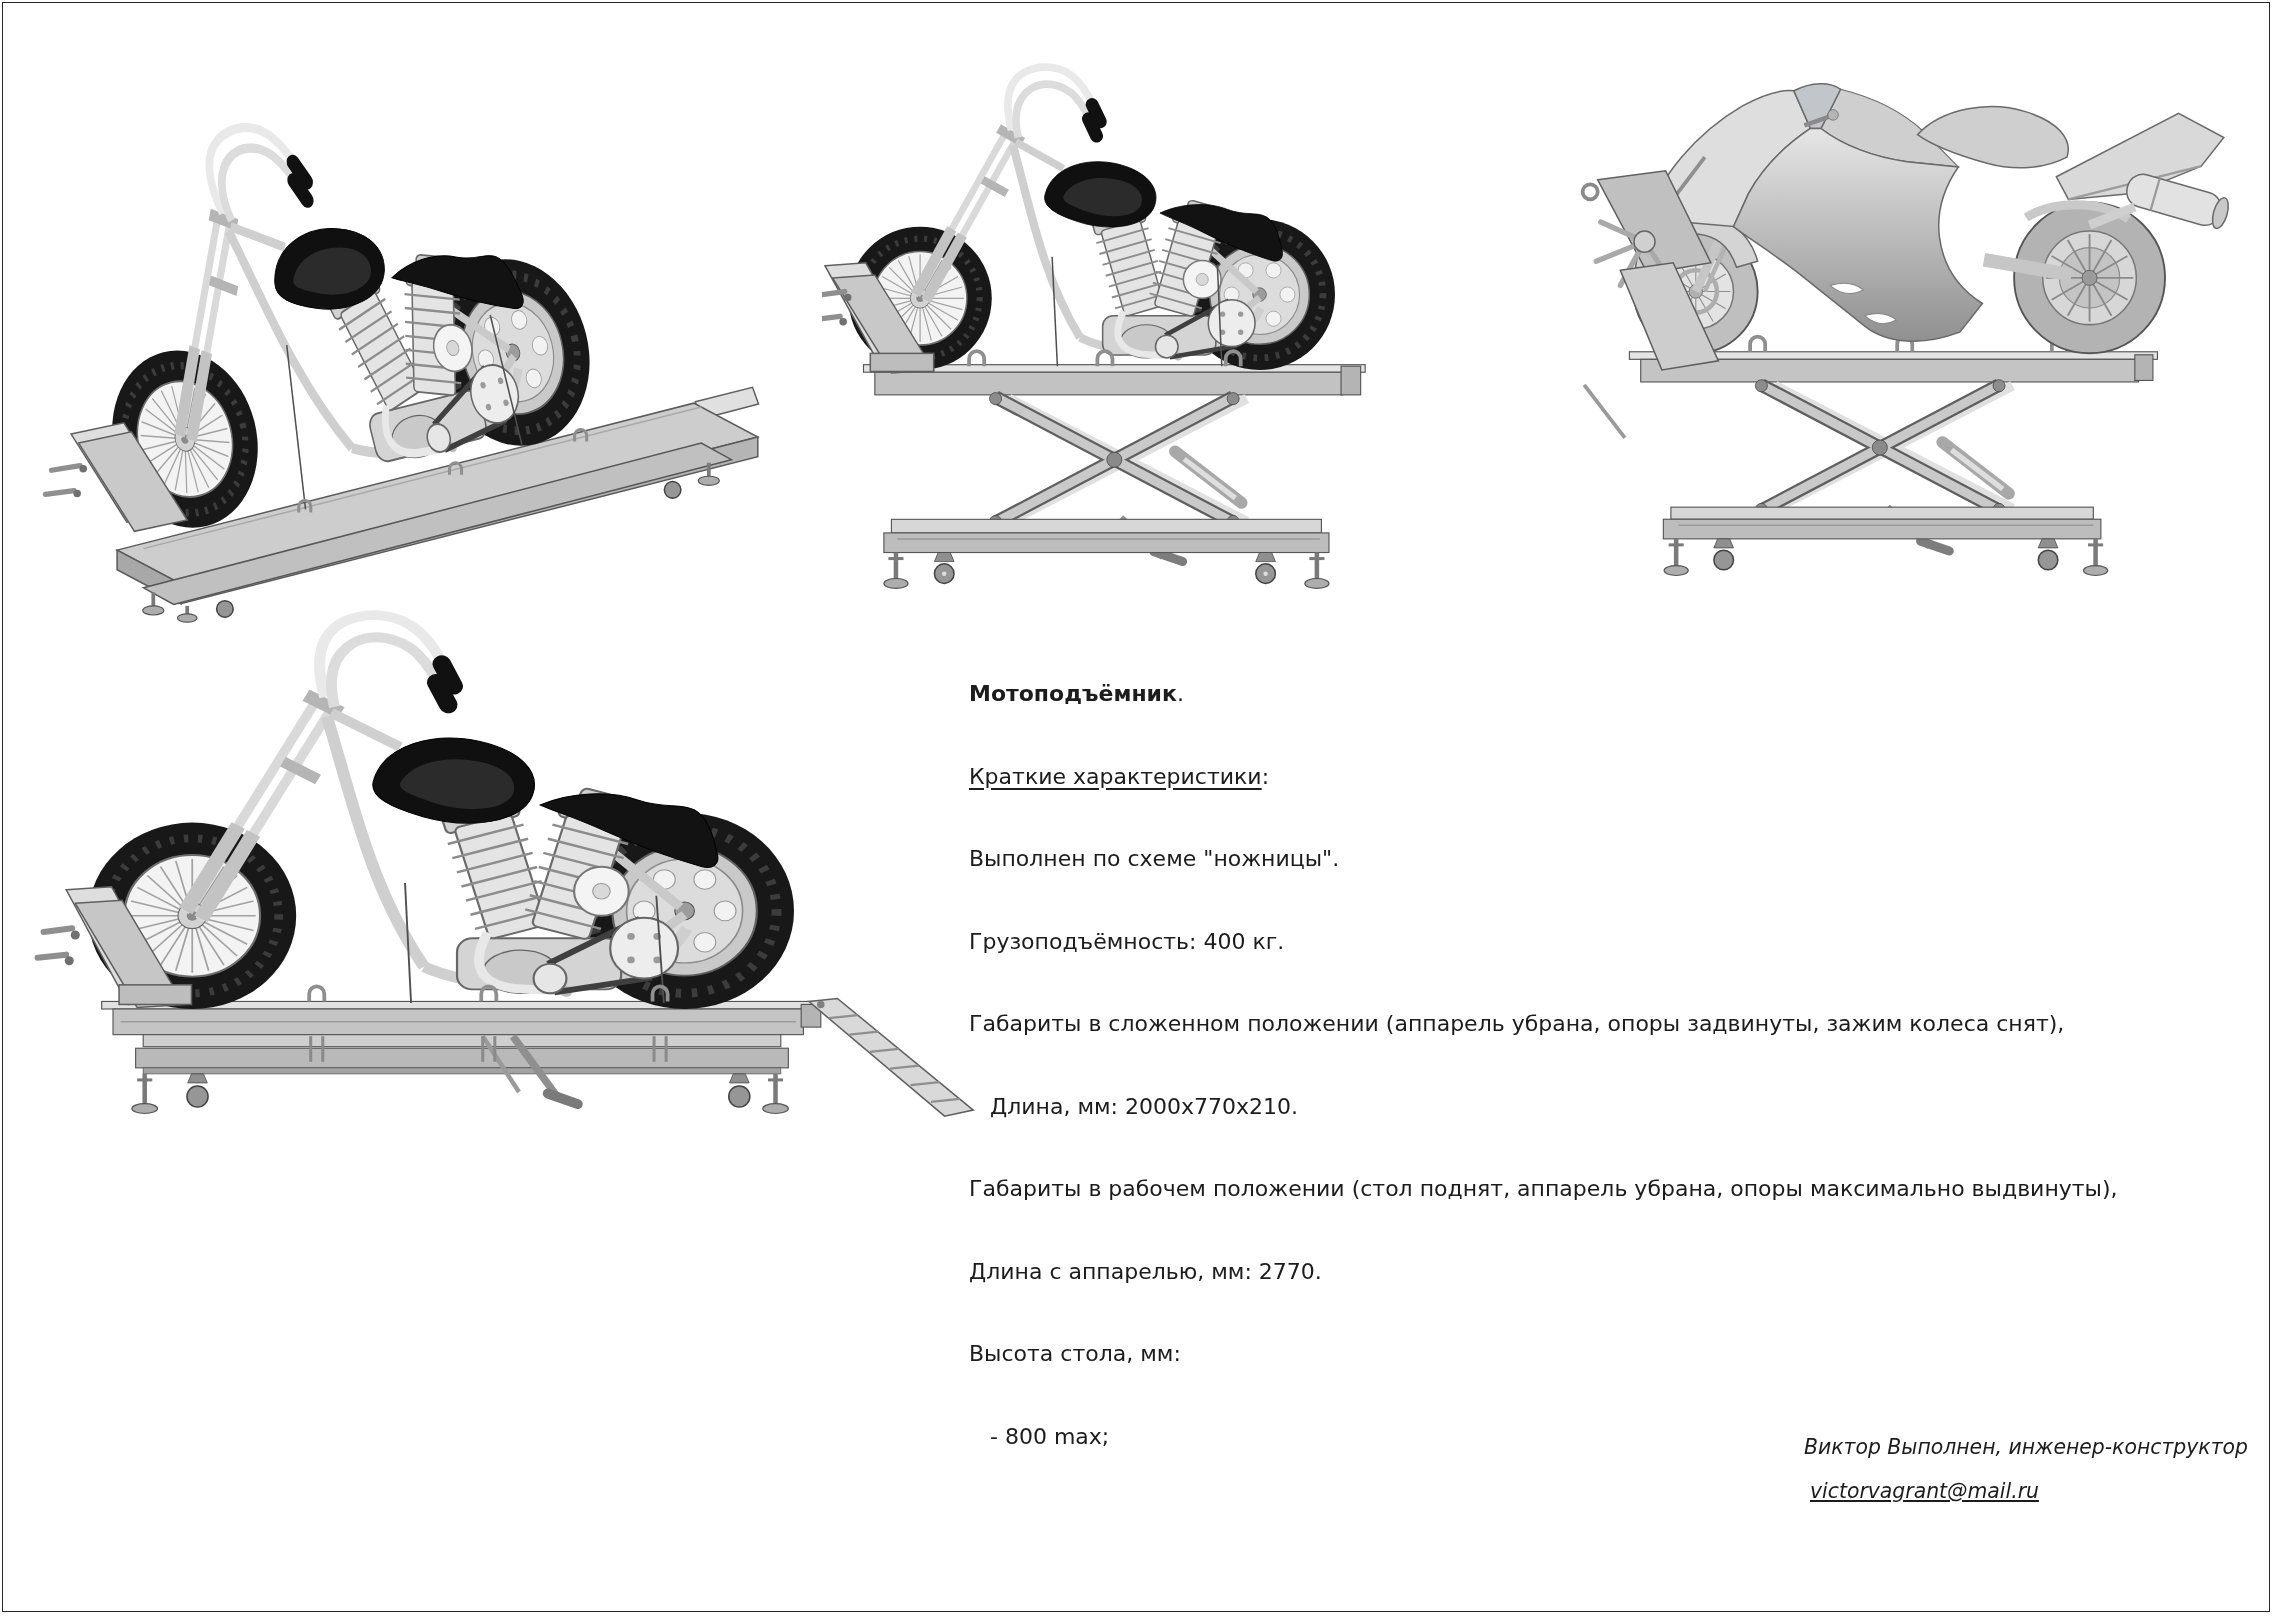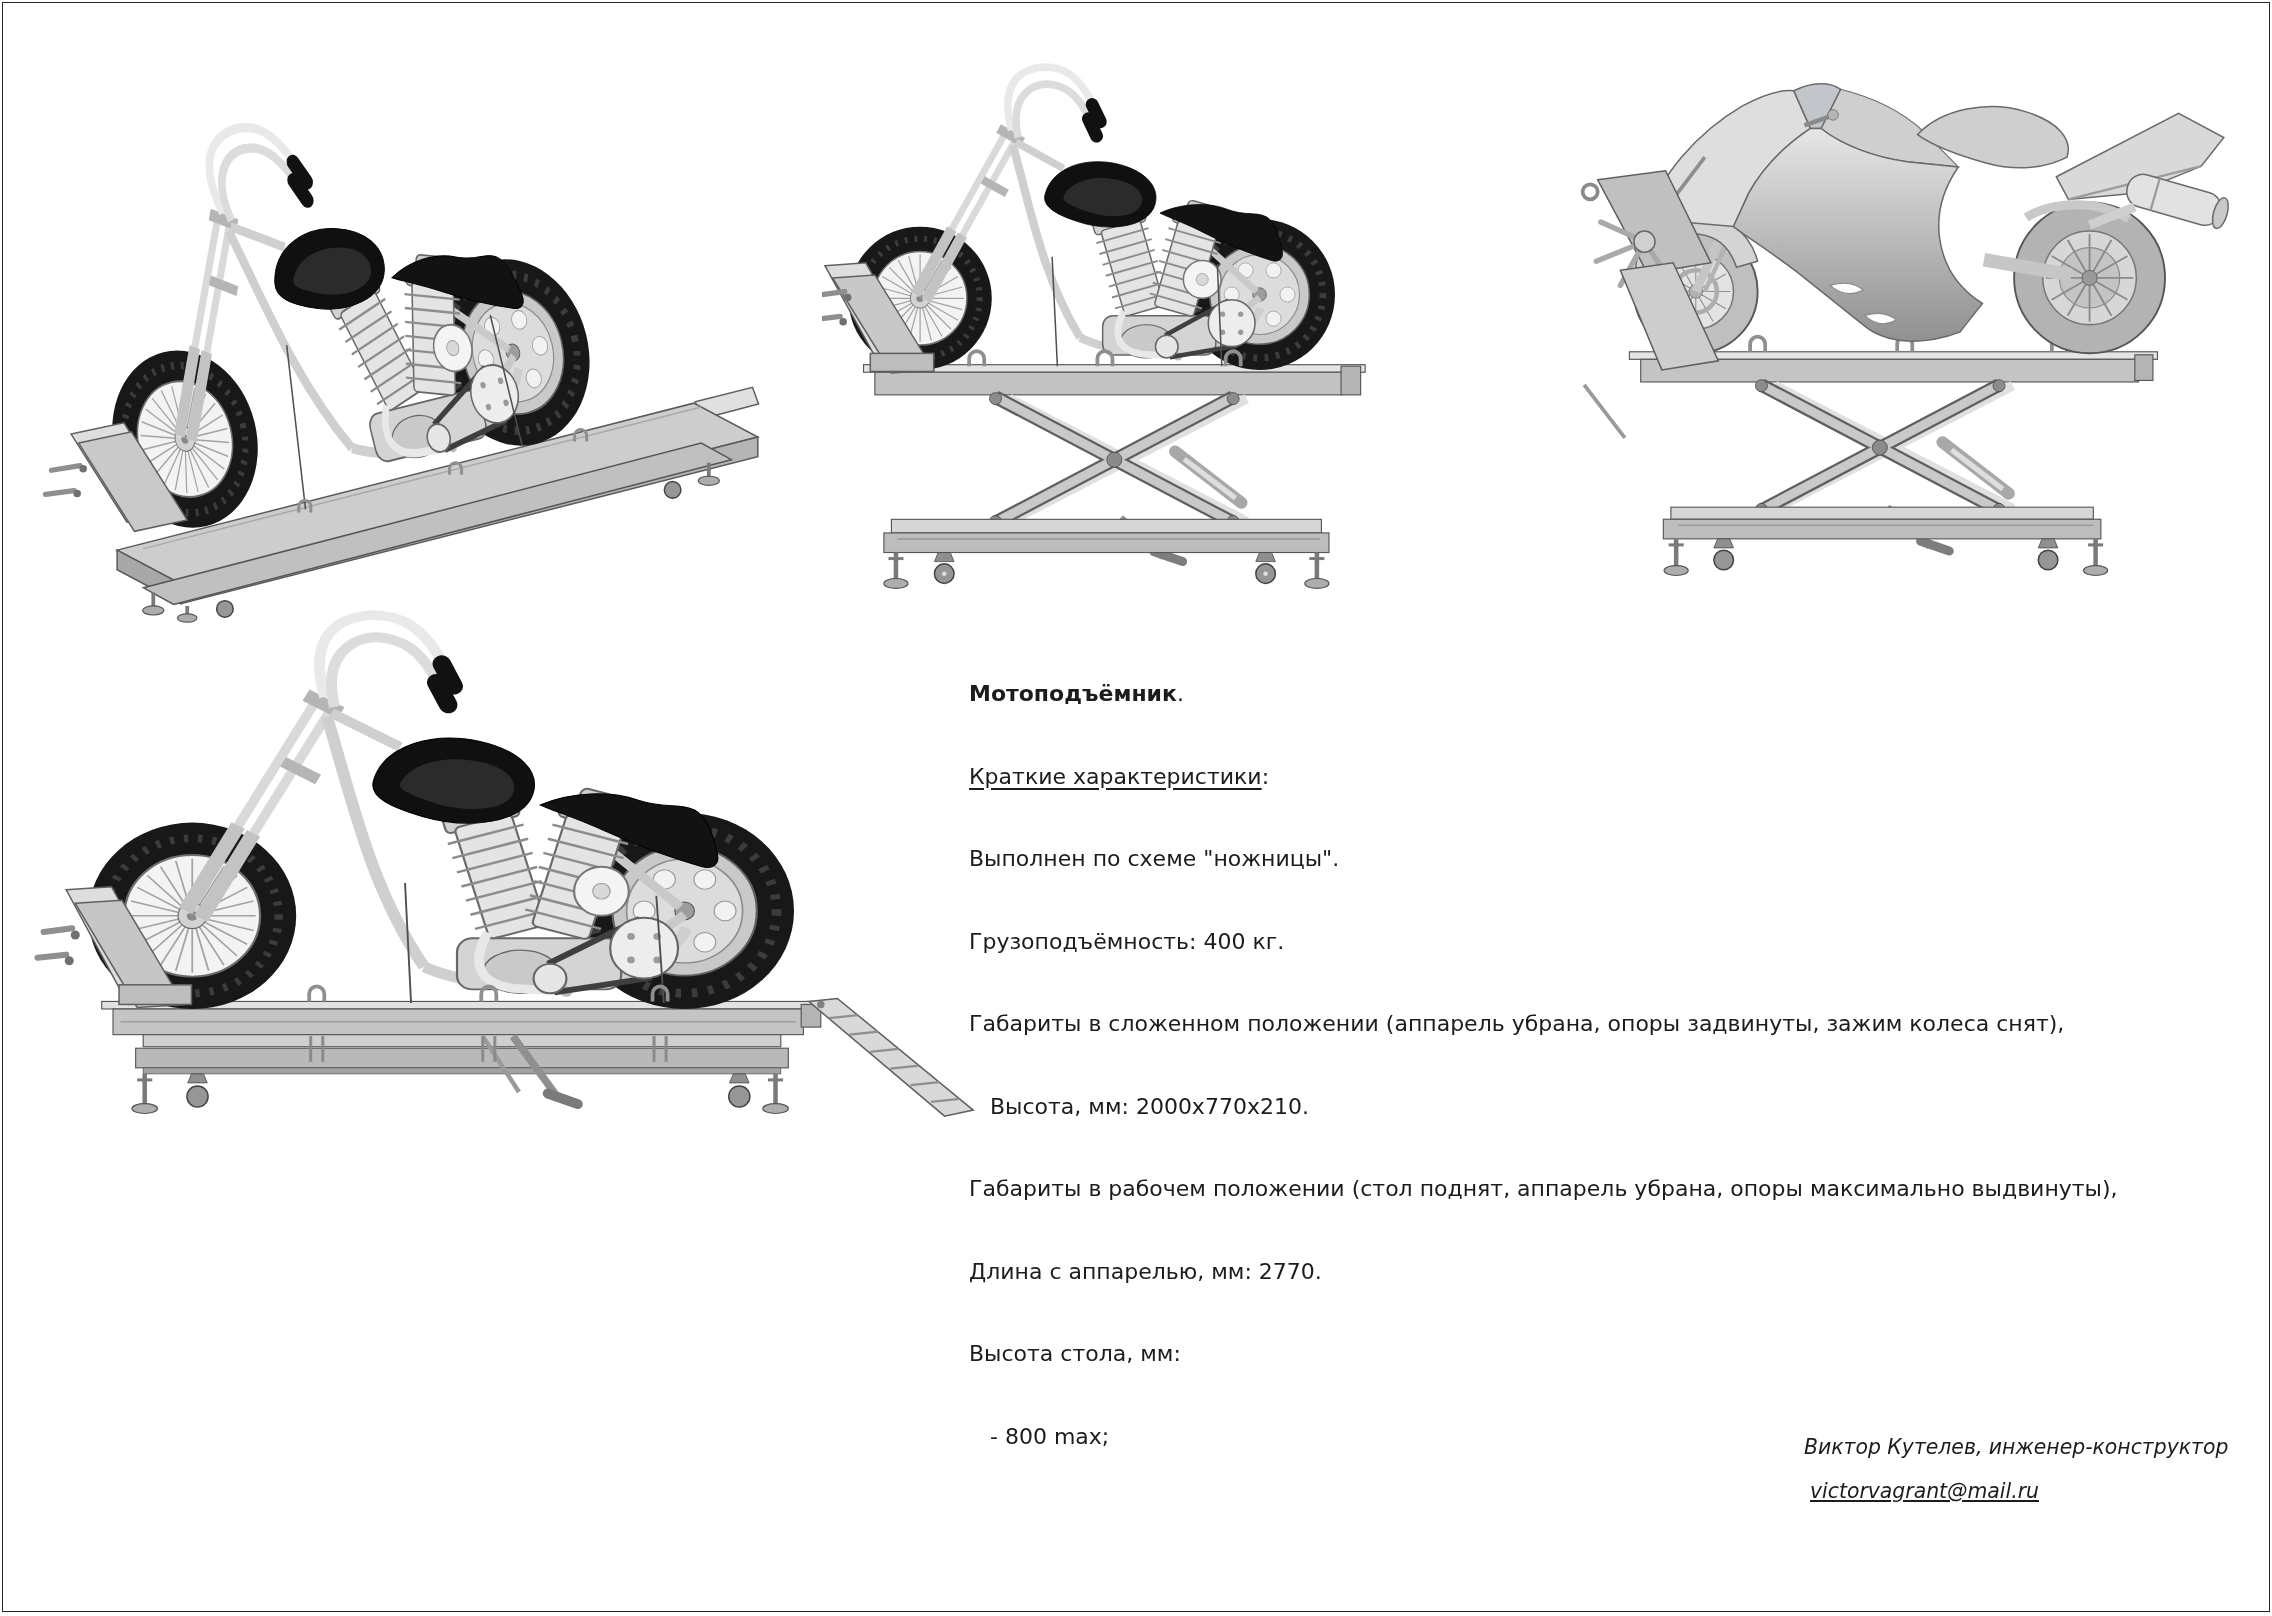--- a/index.html
+++ b/index.html
@@ -442,24 +442,24 @@
     <rect x="118" y="498" width="96" height="26" fill="#bdbdbd" stroke="#5f5f5f" stroke-width="2"></rect>
   </g>
 </svg>
 
 <div class="textblock">
   <div class="title-line"><span class="doc-title">Мотоподъёмник</span><span class="doc-title-suffix">.</span></div>
   <div class="specs-heading-line"><span class="specs-heading">Краткие характеристики</span><span>:</span></div>
   <div>Выполнен по схеме "ножницы".</div>
   <div>Грузоподъёмность: 400 кг.</div>
   <div>Габариты в сложенном положении (аппарель убрана, опоры задвинуты, зажим колеса снят),</div>
-  <div>   Высота, мм: 2000х770х210.</div>
+  <div>   Длина, мм: 2000х770х210.</div>
   <div>Габариты в рабочем положении (стол поднят, аппарель убрана, опоры максимально выдвинуты),</div>
   <div>Длина с аппарелью, мм: 2770.</div>
   <div>Высота стола, мм:</div>
   <div>   - 800 max;</div>
   
   
 </div>
 
-<div class="sig sig-name">Виктор Кутелев, инженер-конструктор</div>
+<div class="sig sig-name">Виктор Выполнен, инженер-конструктор</div>
 <div class="sig sig-email">victorvagrant@mail.ru</div>
 
 
 </body></html>

